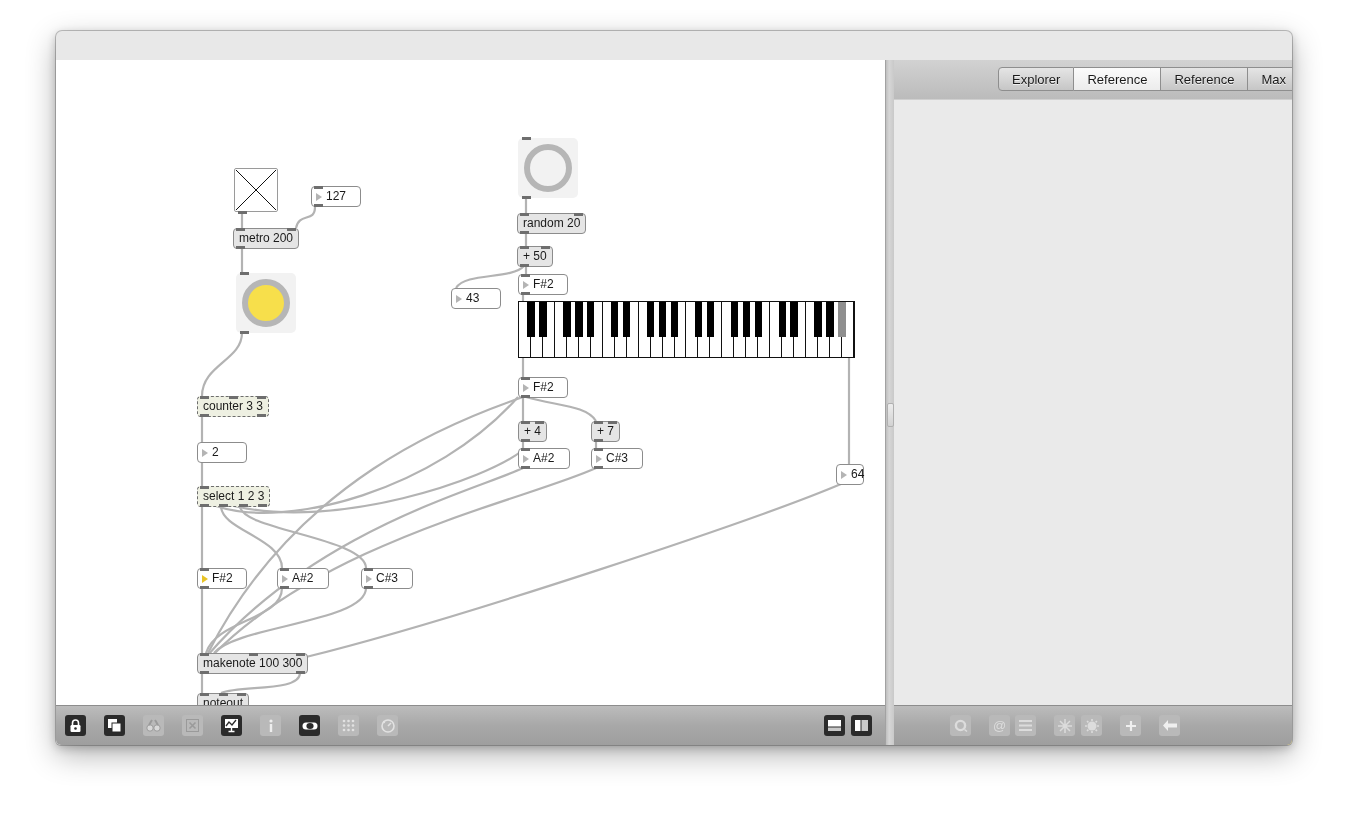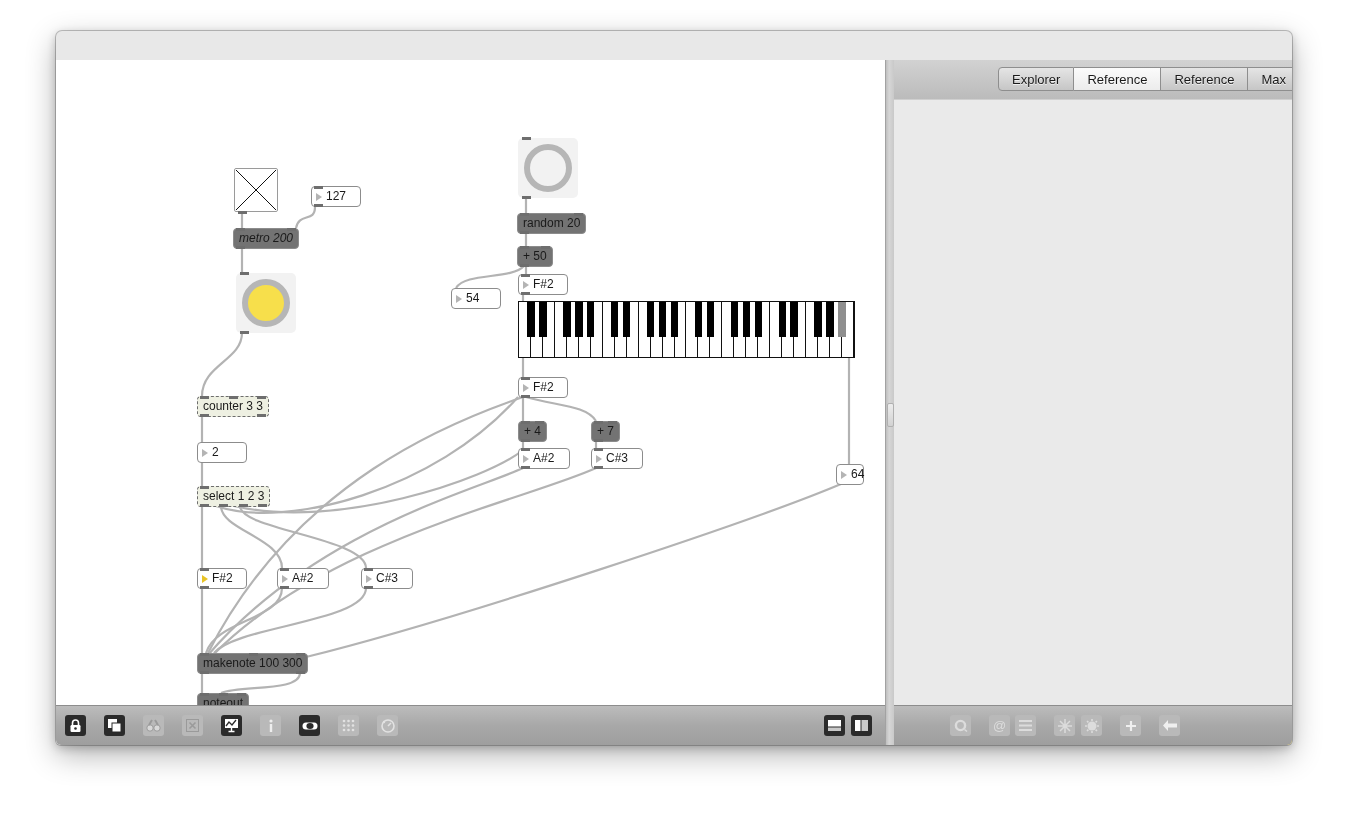--- a/index.html
+++ b/index.html
@@ -120,21 +120,21 @@
 
   
   .obj, .msg, .num {
     position: absolute; box-sizing: border-box;
     font-family: "Liberation Sans", sans-serif;
     font-size: 12px; color: #1a1a1a;
     white-space: nowrap;
   }
   
   .obj {
-    background: #737373;
+    background: #e5e5e5;
     border: 1px solid #8c8c8c;
     border-radius: 4px;
     padding: 2px 5px 2px 5px;
     line-height: 15px;
   }
   .obj.selected {
     border: 1px dashed #6d6d6d;
     background: #eef0e2;
   }
   
@@ -295,21 +295,21 @@
             <div class="nub out" style="left:3px;bottom:-3px;"></div>
           </div>
 
           <div class="msg" style="left:255px;top:126px;width:50px;">
             <span class="tri"></span>
             <span>127</span>
             <div class="nub in" style="left:2px;"></div>
             <div class="nub out" style="left:2px;"></div>
           </div>
 
-          <div class="obj" style="left:177px;top:168px;font-style:italic;">
+          <div class="obj" style="left:177px;top:168px;">
             <span>metro 200</span>
             <div class="nub in" style="left:2px;"></div>
             <div class="nub in" style="right:2px;"></div>
             <div class="nub out" style="left:2px;"></div>
           </div>
 
           <div class="bang lit" style="left:180px;top:213px;width:60px;height:60px;">
             <div class="ring" style="width:48px;height:48px;"></div>
             <div class="nub in" style="left:4px;top:-1px;"></div>
             <div class="nub out" style="left:4px;bottom:-1px;"></div>
@@ -397,21 +397,21 @@
 
           <div class="msg" style="left:462px;top:214px;width:50px;">
             <span class="tri"></span>
             <span>F#2</span>
             <div class="nub in" style="left:2px;"></div>
             <div class="nub out" style="left:2px;"></div>
           </div>
 
           <div class="num" style="left:395px;top:228px;width:50px;">
             <span class="tri"></span>
-            <span>54</span>
+            <span>43</span>
           </div>
 
           <div class="kslider" id="kslider" style="left:462px;top:241px;width:337px;height:57px;">
               <div class="wk" style="left: 0px; width: 11.9643px;"></div>
               <div class="wk" style="left: 11.9643px; width: 11.9643px;"></div>
               <div class="wk" style="left: 23.9286px; width: 11.9643px;"></div>
               <div class="wk" style="left: 35.8929px; width: 11.9643px;"></div>
               <div class="wk" style="left: 47.8571px; width: 11.9643px;"></div>
               <div class="wk" style="left: 59.8214px; width: 11.9643px;"></div>
               <div class="wk" style="left: 71.7857px; width: 11.9643px;"></div>

